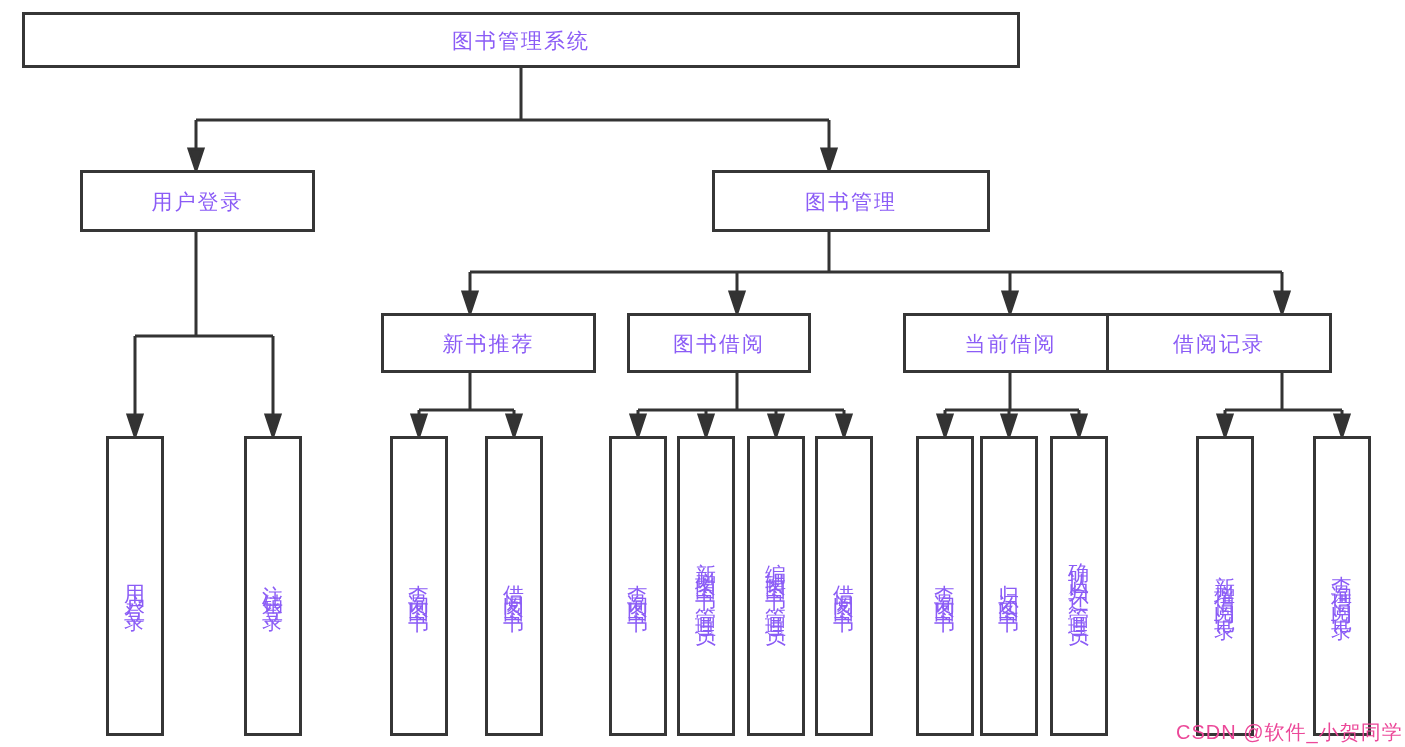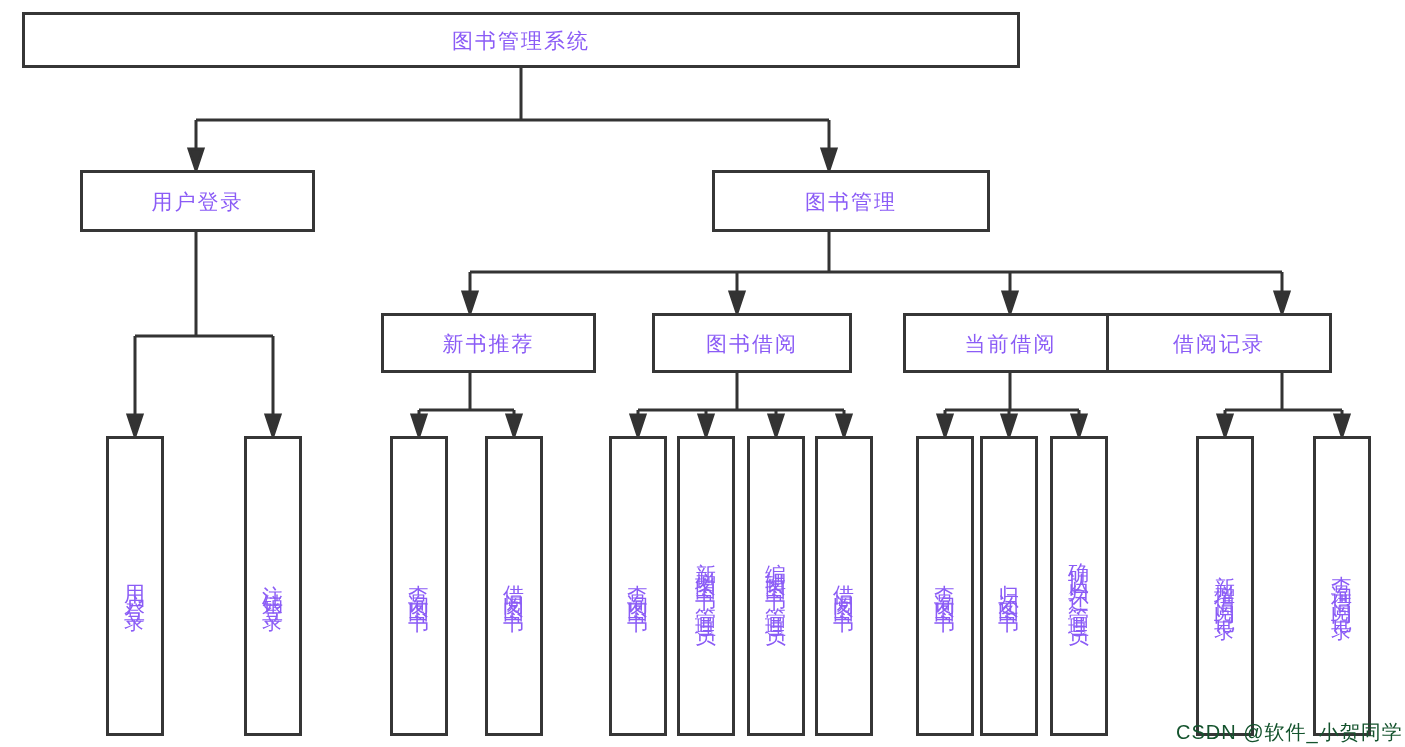--- a/index.html
+++ b/index.html
@@ -26,21 +26,21 @@
     writing-mode:vertical-rl;
     text-orientation:mixed;
     letter-spacing:9px;
     font-size:21px;
     line-height:1;
   }
   .watermark{
     position:absolute;
     left:1176px;top:719px;
     font-size:20px;
-    color:#14532d;
+    color:#ec4899;
     letter-spacing:1px;
     white-space:nowrap;
   }
 </style>
 </head>
 <body>
 
 <div id="stage">
 
   <svg class="connectors" width="1405" height="747" viewBox="0 0 1405 747">
@@ -94,21 +94,21 @@
       </g>
     </g>
   </svg>
 
   <div class="box" style="left:22px;top:12px;width:998px;height:56px">图书管理系统</div>
 
   <div class="box" style="left:80px;top:170px;width:235px;height:62px">用户登录</div>
   <div class="box" style="left:712px;top:170px;width:278px;height:62px">图书管理</div>
 
   <div class="box" style="left:381px;top:313px;width:215px;height:60px">新书推荐</div>
-  <div class="box" style="left:652px;top:313px;width:200px;height:60px">图书借阅</div>
+  <div class="box" style="left:627px;top:313px;width:184px;height:60px">图书借阅</div>
   <div class="box" style="left:903px;top:313px;width:215px;height:60px">当前借阅</div>
   <div class="box" style="left:1106px;top:313px;width:226px;height:60px">借阅记录</div>
 
   <div class="box leaf" style="left:106px;top:436px;width:58px;height:300px">用户登录</div>
   <div class="box leaf" style="left:244px;top:436px;width:58px;height:300px">注销登录</div>
 
   <div class="box leaf" style="left:390px;top:436px;width:58px;height:300px">查询图书</div>
   <div class="box leaf" style="left:485px;top:436px;width:58px;height:300px">借阅图书</div>
 
   <div class="box leaf" style="left:609px;top:436px;width:58px;height:300px">查询图书</div>

